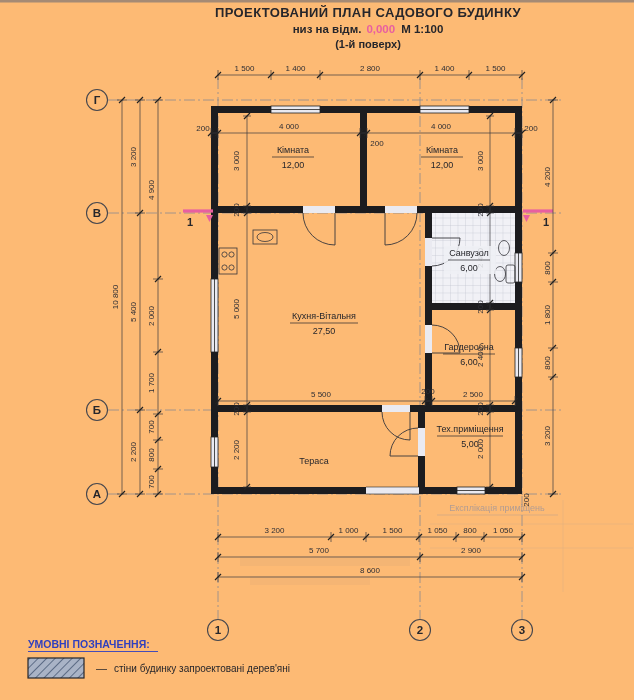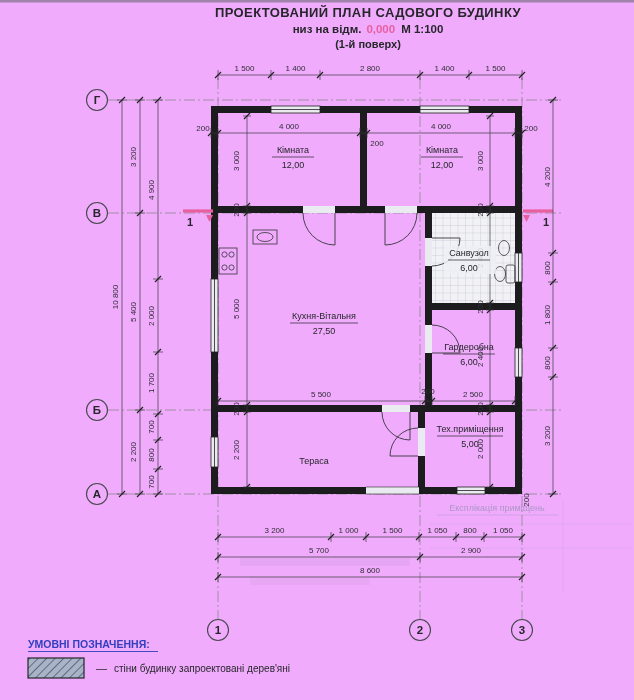--- a/index.html
+++ b/index.html
@@ -1,16 +1,16 @@
 <!DOCTYPE html>
 <html><head>
 <meta charset="utf-8">
 <style>
   html,body{margin:0;padding:0;background:#eaeaf1;}
-  .stage{width:634px;height:700px;position:relative;overflow:hidden;background:#f0abfc;}
+  .stage{width:634px;height:700px;position:relative;overflow:hidden;background:#fdba74;}
   svg{display:block;}
   text{font-family:"Liberation Sans","DejaVu Sans",sans-serif;fill:#26262b;}
   .t-title{font-size:13px;font-weight:bold;letter-spacing:.4px;}
   .t-sub{font-size:11.5px;font-weight:bold;}
   .t-floor{font-size:11px;font-weight:bold;}
   .dim{font-size:8px;fill:#2e2e34;}
   .halo{paint-order:stroke;stroke:#eef0f4;stroke-width:2px;}
   .axis{font-size:11.5px;font-weight:600;}
   .room{font-size:9px;}
   .area{font-size:9px;}

